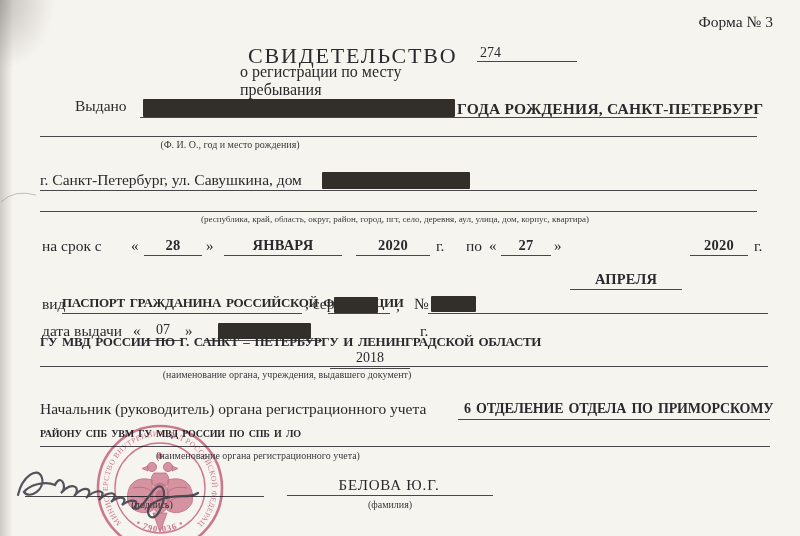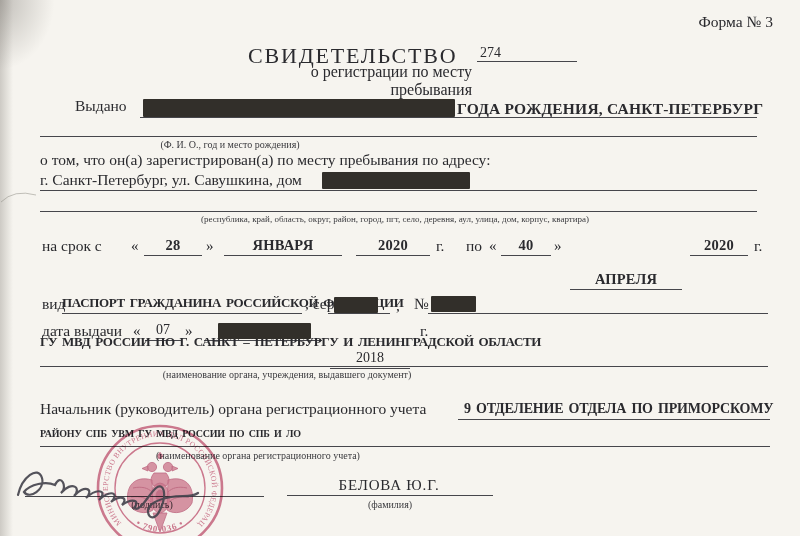--- a/index.html
+++ b/index.html
@@ -29,49 +29,48 @@
 </style>
 </head>
 <body>
 
 <div class="page">
 
   <div class="abs txt" style="left:668px; top:13px; width:105px; text-align:right;">Форма № 3</div>
   <div class="abs txt title" style="left:248px; top:43px;">СВИДЕТЕЛЬСТВО</div>
   <div class="abs" style="left:480px; top:45px; font-size:14px;">274</div>
   <div class="rule" style="left:477px; top:61px; width:100px;"></div>
-  <div class="abs" style="left:240px; top:63px; width:232px; text-align:right; font-size:16px;">о регистрации по месту пребывания</div>
+  <div class="abs" style="left:240px; top:63px; width:232px; text-align:left; font-size:16px;">о регистрации по месту пребывания</div>
 
   <div class="abs txt" style="left:75px; top:97px;">Выдано</div>
   <div class="bar" style="left:143px; top:99px; width:312px; height:18px;"></div>
   <div class="abs" style="left:457px; top:100px; font-weight:bold; font-size:15.5px; letter-spacing:0.2px; white-space:nowrap;">ГОДА РОЖДЕНИЯ, САНКТ-ПЕТЕРБУРГ</div>
   <div class="rule" style="left:140px; top:117px; width:617px;"></div>
 
   <div class="rule" style="left:40px; top:136px; width:717px;"></div>
   <div class="abs cap" style="left:95px; top:139px; width:270px;">(Ф. И. О., год и место рождения)</div>
 
-  <div class="abs txt" style="left:40px; top:151px;">о том, что он(а) зарегистрирован(а) по месту пребывания по адресу:</div>
 
   <div class="abs txt" style="left:40px; top:171px;">г. Санкт-Петербург, ул. Савушкина, дом</div>
   <div class="bar" style="left:322px; top:172px; width:148px; height:17px;"></div>
   <div class="rule" style="left:40px; top:190px; width:717px;"></div>
 
   <div class="rule" style="left:40px; top:211px; width:717px;"></div>
   <div class="abs cap" style="left:180px; top:214px; width:430px; font-size:9px;">(республика, край, область, округ, район, город, пгт, село, деревня, аул, улица, дом, корпус, квартира)</div>
 
   <div class="abs txt" style="left:42px; top:237px;">на срок с</div>
   <div class="abs quote" style="left:131px; top:238px;">«</div>
   <div class="seg fill" style="left:144px; top:237px; width:58px; height:18px;">28</div>
   <div class="abs quote" style="left:206px; top:238px;">»</div>
   <div class="seg fill" style="left:224px; top:237px; width:118px; height:18px;">ЯНВАРЯ</div>
   <div class="seg fill" style="left:356px; top:237px; width:74px; height:18px;">2020</div>
   <div class="abs txt" style="left:436px; top:237px;">г.</div>
   <div class="abs txt" style="left:466px; top:237px;">по</div>
   <div class="abs quote" style="left:489px; top:238px;">«</div>
-  <div class="seg fill" style="left:501px; top:237px; width:50px; height:18px;">40</div>
+  <div class="seg fill" style="left:501px; top:237px; width:50px; height:18px;">27</div>
   <div class="abs quote" style="left:554px; top:238px;">»</div>
   <div class="seg fill" style="left:570px; top:237px; width:112px; height:18px;margin-top:34px;">АПРЕЛЯ</div>
   <div class="seg fill" style="left:690px; top:237px; width:58px; height:18px;">2020</div>
   <div class="abs txt" style="left:754px; top:237px;">г.</div>
 
 
   <div class="abs txt" style="left:42px; top:295px;">вид</div>
   <div class="seg cond" style="left:62px; top:295px; width:240px; height:18px;">ПАСПОРТ ГРАЖДАНИНА РОССИЙСКОЙ ФЕДЕРАЦИИ</div>
   <div class="abs txt" style="left:305px; top:295px;">, серия</div>
   <div class="rule" style="left:328px; top:313px; width:62px; border-top-width:1.3px;"></div>
@@ -88,21 +87,21 @@
   <div class="rule" style="left:204px; top:340px; width:118px; border-top-width:1.3px;"></div>
   <div class="bar" style="left:218px; top:323px; width:93px; height:16px;"></div>
   <div class="seg" style="left:330px; top:322px; width:80px; height:18px; font-size:14px;margin-top:28px;">2018</div>
   <div class="abs txt" style="left:420px; top:322px;">г.</div>
 
   <div class="abs cond" style="left:40px; top:334px; white-space:nowrap;">ГУ МВД РОССИИ ПО Г. САНКТ – ПЕТЕРБУРГУ И ЛЕНИНГРАДСКОЙ ОБЛАСТИ</div>
   <div class="rule" style="left:40px; top:366px; width:728px;"></div>
   <div class="abs cap" style="left:117px; top:369px; width:340px;text-align:center;">(наименование органа, учреждения, выдавшего документ)</div>
 
   <div class="abs txt" style="left:40px; top:400px;">Начальник (руководитель) органа регистрационного учета</div>
-  <div class="abs" style="left:464px; top:401px; font-weight:bold; font-size:14px; letter-spacing:-0.2px; word-spacing:2px; white-space:nowrap;">9 ОТДЕЛЕНИЕ ОТДЕЛА  ПО ПРИМОРСКОМУ</div>
+  <div class="abs" style="left:464px; top:401px; font-weight:bold; font-size:14px; letter-spacing:-0.2px; word-spacing:2px; white-space:nowrap;">6 ОТДЕЛЕНИЕ ОТДЕЛА  ПО ПРИМОРСКОМУ</div>
   <div class="rule" style="left:458px; top:419px; width:312px; border-top-width:1.3px;"></div>
   <div class="abs" style="left:40px; top:428px; font-weight:bold; font-size:10px; letter-spacing:-0.2px; word-spacing:2px; white-space:nowrap;">РАЙОНУ СПБ УВМ  ГУ  МВД РОССИИ  ПО СПБ  И  ЛО</div>
   <div class="rule" style="left:40px; top:446px; width:730px;"></div>
   <div class="abs cap" style="left:98px; top:450px; width:320px;">(наименование органа регистрационного учета)</div>
 
   <div class="rule" style="left:25px; top:496px; width:239px; border-top-width:1.3px;"></div>
   <div class="abs cap" style="left:112px; top:499px; width:80px;">(подпись)</div>
 
   <div class="abs" style="left:300px; top:477px; width:178px; text-align:center; font-size:15px; letter-spacing:0.8px;">БЕЛОВА  Ю.Г.</div>
   <div class="rule" style="left:287px; top:495px; width:206px; border-top-width:1.3px;"></div>

